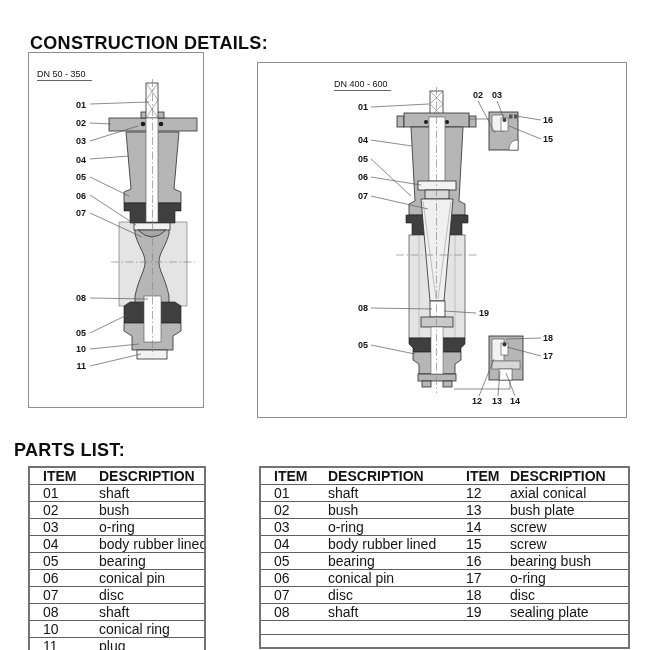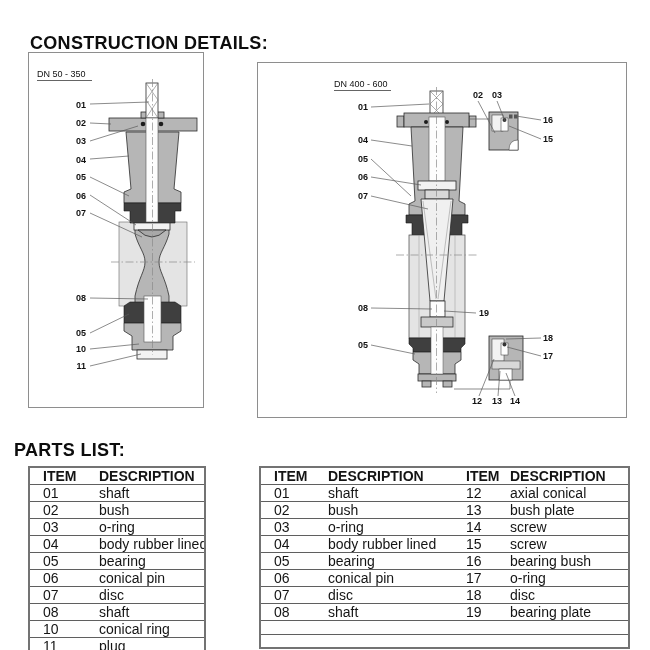--- a/index.html
+++ b/index.html
@@ -331,21 +331,21 @@
         <tr>
           <td>07</td>
           <td>disc</td>
           <td>18</td>
           <td>disc</td>
         </tr>
         <tr>
           <td>08</td>
           <td>shaft</td>
           <td>19</td>
-          <td>bearing plate</td>
+          <td>sealing plate</td>
         </tr>
         <tr>
           <td></td>
           <td></td>
           <td></td>
           <td></td>
         </tr>
         <tr>
           <td></td>
           <td></td>

